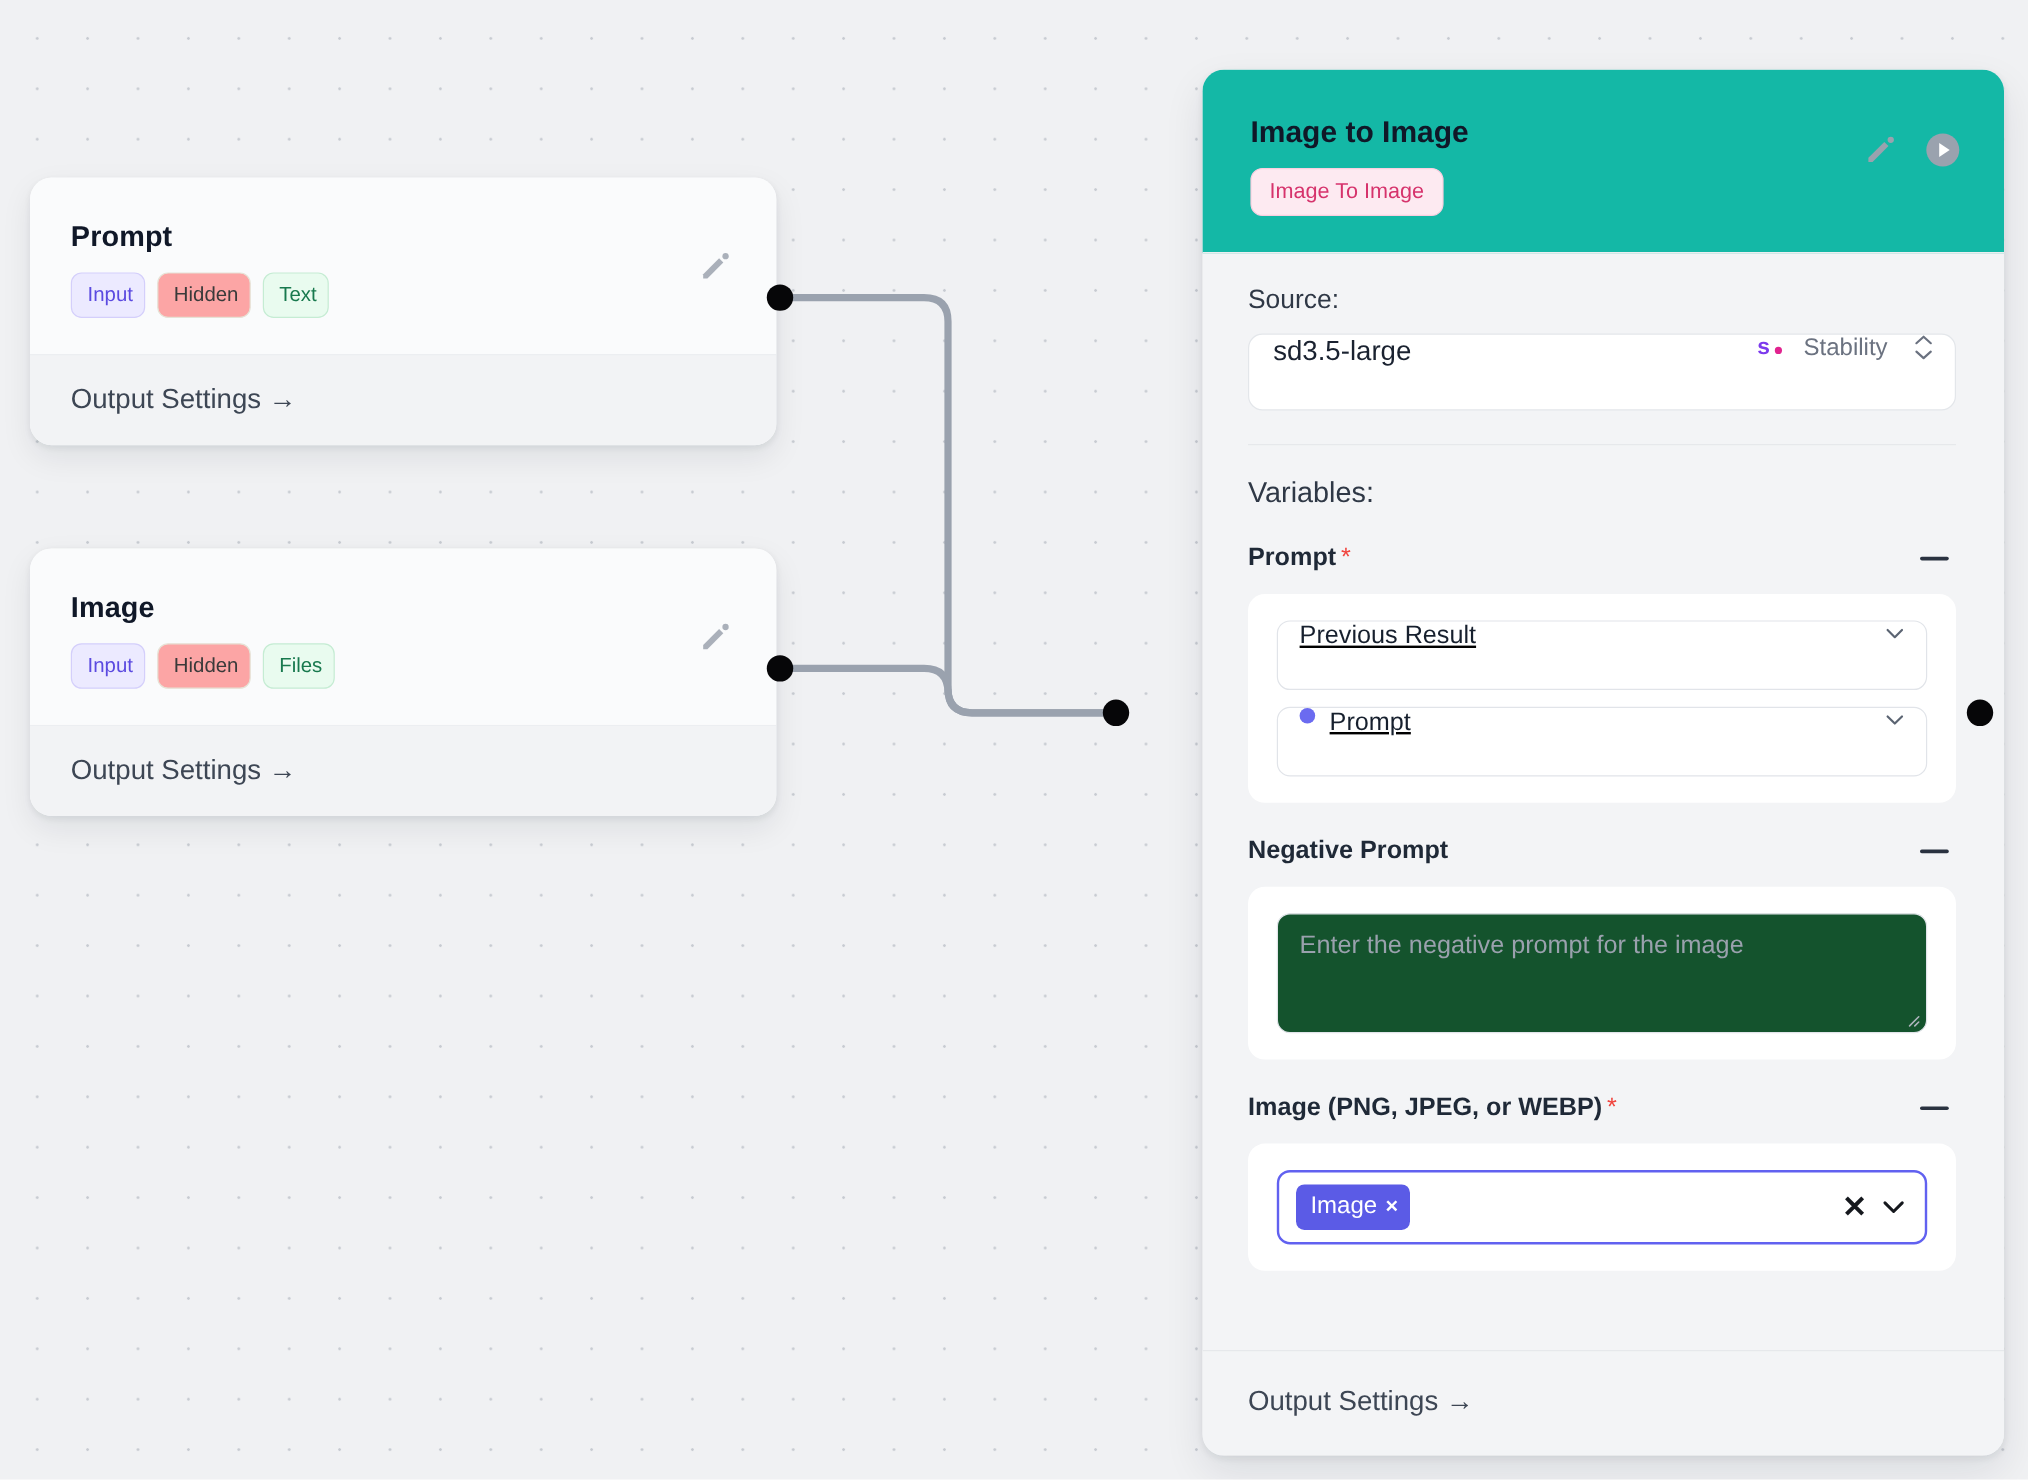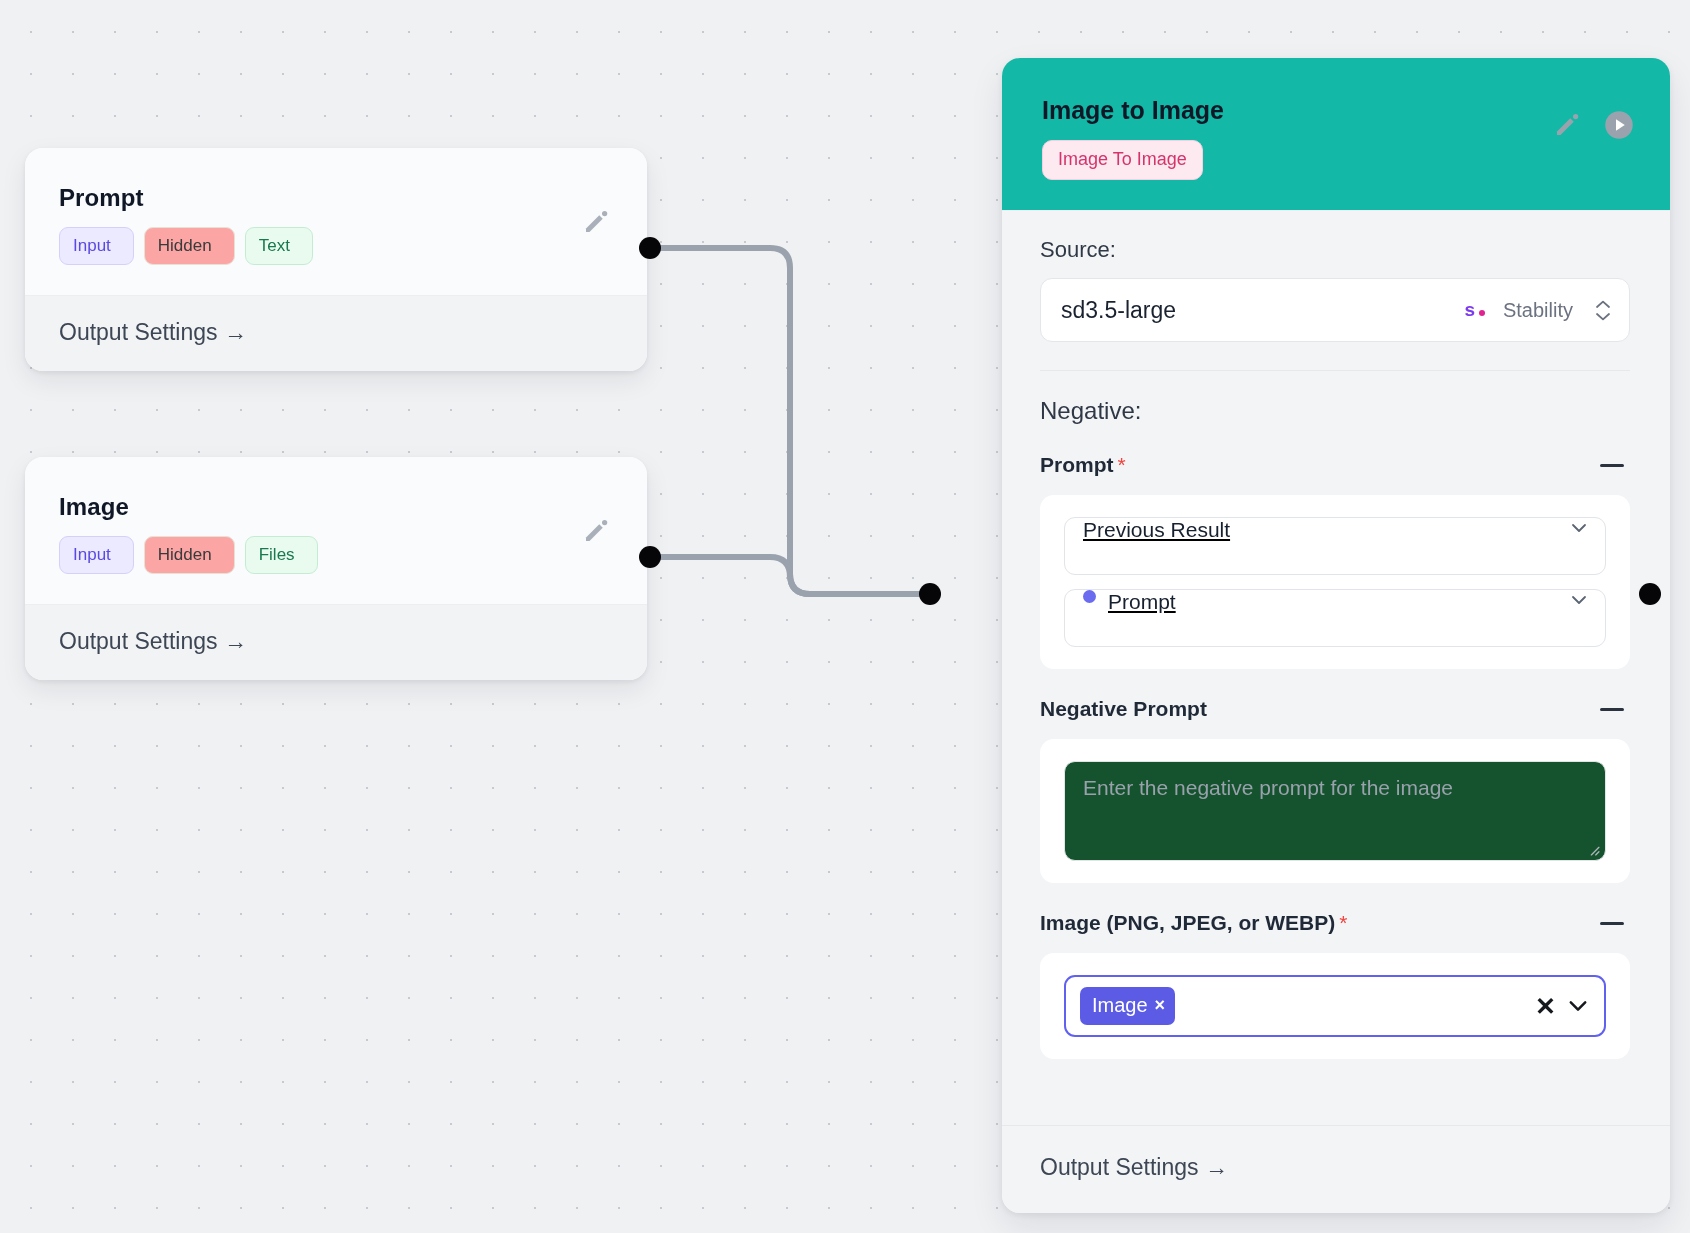--- a/index.html
+++ b/index.html
@@ -26,21 +26,21 @@
     box-shadow: 0 2px 5px rgba(16,24,40,.07), 0 10px 26px rgba(16,24,40,.08);
     overflow: hidden;
   }
   .node-body { padding: 36px 34px 30px 34px; position: relative; background:#fafbfc; }
   .node-title {
     font-size: 24px; font-weight: 700; color: #101828;
     letter-spacing: .1px; margin-bottom: 15px;
   }
   .badges { display: flex; gap: 10px; align-items: center; }
   .badge {
-    font-size: 17px; line-height: 1; padding: 9px 22px 10px 13px;
+    font-size: 17px; line-height: 1; padding: 9px 9px 10px 13px;
     border-radius: 9px; border: 1px solid transparent; white-space: nowrap;
   }
   .badge.input  { background:#eceaff; border-color:#d4cffb; color:#5b4ae0; }
   .badge.hidden { background:#fca5a5; border-color:#e6e2d6; color:#3a3a3a; }
   .badge.type   { background:#e9fbef; border-color:#c5ecd3; color:#18794e; }
   .pencil {
     position: absolute; right: 36px; top: 50%; transform: translateY(-50%);
     width: 30px; height: 30px; cursor: pointer;
   }
   .node-footer {
@@ -87,21 +87,21 @@
     gap: 22px; align-items: center;
   }
   .icon-btn { width: 30px; height: 30px; cursor: pointer; }
 
   .panel-section { padding: 26px 40px 0 38px; }
   .field-label {
     font-size: 22px; color: #2f3846; font-weight: 400; margin-bottom: 15px;
   }
   .source-box {
     background: #ffffff; border: 1px solid #e3e6ea; border-radius: 12px;
-    height: 64px; display: flex; align-items: center; padding: 0 18px 0 20px;
+    height: 64px; display: flex; align-items: flex-start; padding: 0 18px 0 20px;
     gap: 10px;
   }
   .source-value { font-size: 23px; color: #1a2230; flex: 1; }
   .brand { display: flex; align-items: baseline; gap: 4px; }
   .brand-mark { font-size: 19px; font-weight: 700; color: #7c3aed; }
   .brand-dot { width: 6px; height: 6px; border-radius: 50%; background: #e1238f; display:inline-block; }
   .brand-name { font-size: 20px; color: #6b7280; margin-left: 8px; }
   .stepper { margin-left: 12px; display: flex; flex-direction: column; gap: 3px; }
 
   .divider { height: 1px; background: #e6e8eb; margin-top: 28px; }
@@ -244,21 +244,21 @@
             </svg>
           <svg width="16" height="9" viewBox="0 0 16 9">
               <path d="M2 2 8 7.4 14 2" fill="none" stroke="#6b7280" stroke-width="1.8" stroke-linecap="round" stroke-linejoin="round"></path>
             </svg>
         </span>
       </div>
       <div class="divider"></div>
     </div>
 
     <div class="panel-section" style="padding-top:0;">
-      <div class="variables-title">Negative:</div>
+      <div class="variables-title">Variables:</div>
 
       <div class="var-block">
         <div class="var-head">
           <div>
             <span class="var-name">Prompt</span><span class="req">*</span>
           </div>
           <div class="collapse">
               <span></span>
             </div>
         </div>

